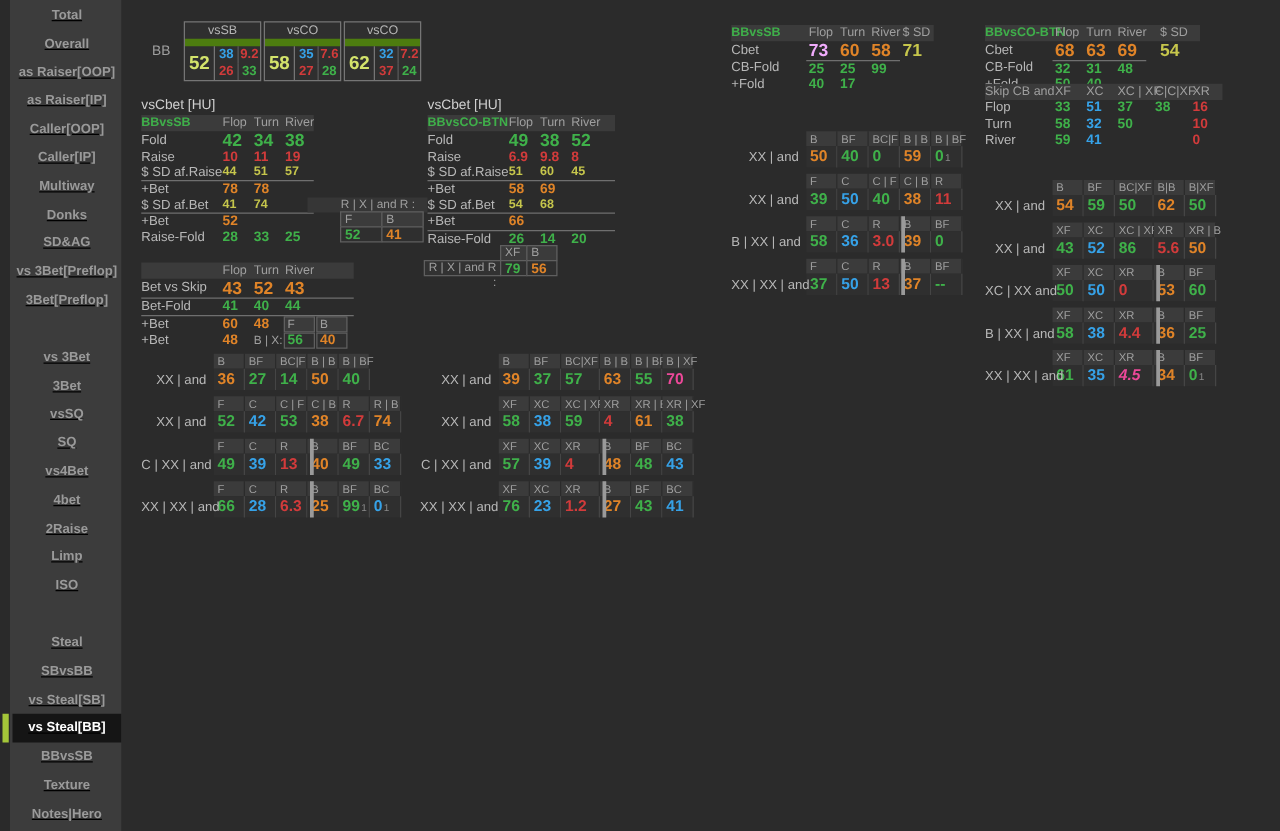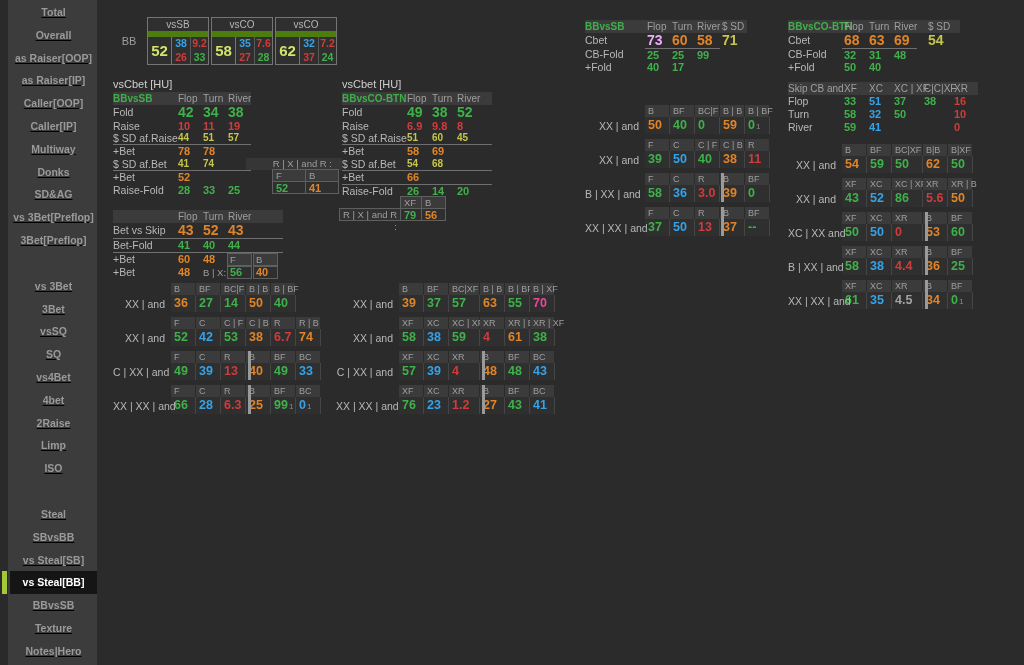--- a/index.html
+++ b/index.html
@@ -58,21 +58,21 @@
   .b-cbet1 .hlabel{width:60px;}
   .b-cbet2 .hlabel,.b-skipcb .hlabel{width:54px;}
   .b-skipcb .cells .cell:nth-child(3),.b-skipcb .cells .cell:nth-child(4){width:30px;}
   .b-cbet2 .cells .cell:nth-child(4){margin-left:9px;}
   
   #blk-vscbet1{left:16px;top:78px;width:138px;}
   #blk-vscbet2{left:245px;top:78px;width:150px;}
   #blk-bvs{left:16px;top:210px;width:170px;}
   #blk-cbet1{left:488px;top:20px;width:162px;}
   #blk-cbet2{left:691px;top:20px;width:172px;}
-  #blk-skipcb{left:691px;top:82px;width:190px;}
+  #blk-skipcb{left:691px;top:67px;width:190px;}
   #blk-mleft{left:16px;top:283px;}
   #blk-mmid{left:239px;top:283px;}
   #blk-mrightmid{left:488px;top:105px;}
   #blk-mfar{left:691px;top:144px;}
   
   .mgroup{position:relative;margin-bottom:5px;height:29px;}
   .glabel{position:absolute;left:0;bottom:2px;text-align:right;font-size:10.5px;color:#b8b8b8;
     white-space:nowrap;}
   .b-mleft .mgroup{padding-left:58px;}  .b-mleft .glabel{width:52px;}
   .b-mmid .mgroup{padding-left:63px;}   .b-mmid .glabel{width:57px;}
@@ -778,21 +778,21 @@
           <div class="ghead">
             <div class="cell">XF</div>
             <div class="cell">XC</div>
             <div class="cell">XR</div>
             <div class="cell">B</div>
             <div class="cell">BF</div>
           </div>
           <div class="gvals">
             <div class="cell" style="color: rgb(63, 177, 74);">61</div>
             <div class="cell" style="color: rgb(54, 162, 232);">35</div>
-            <div class="cell" style="color: #a3a3a3;">4.5</div>
+            <div class="cell" style="color: #ec4899; font-style: italic;">4.5</div>
             <div class="cell" style="color: rgb(224, 132, 40);">34</div>
             <div class="cell s-sub1" style="color: rgb(63, 177, 74);">0<span class="sub">1</span></div>
           </div>
           <div class="vbar"></div>
         </div>
       </div>
 
     <div id="mini1" class="abs">
       <div class="mini-label">R | X | and R :</div>
       <div class="mini-grid">

